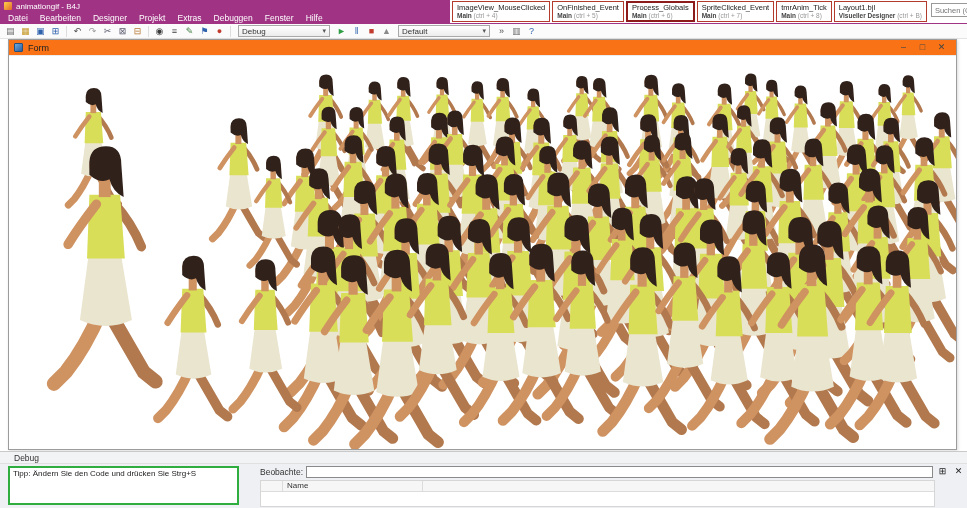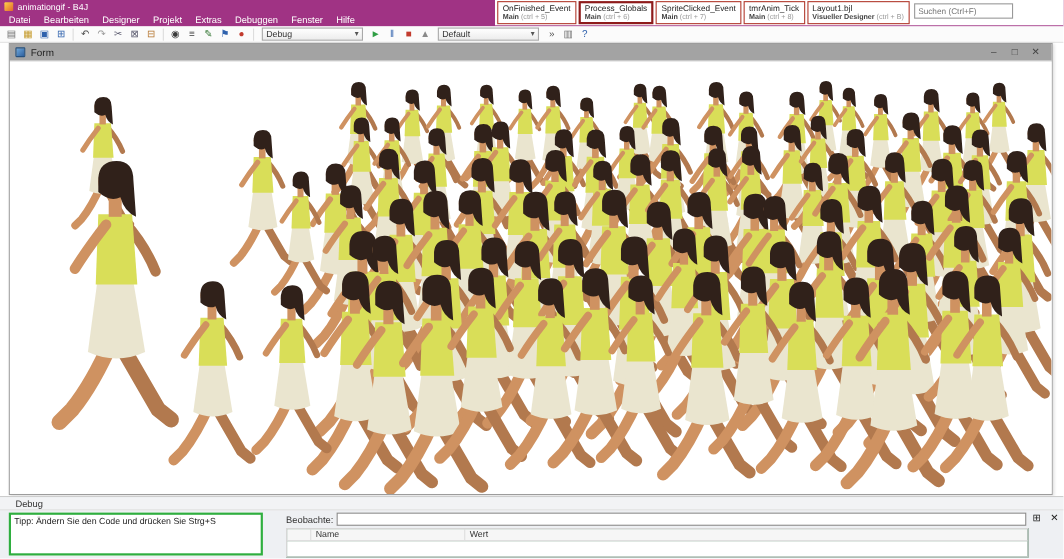--- a/index.html
+++ b/index.html
@@ -30,21 +30,21 @@
 
   
   .toolbar { position: absolute; left: 0; top: 24px; width: 100%; height: 15px; background: #fbfbfb; border-bottom: 1px solid #e4e4e4; display: flex; align-items: center; padding-left: 4px; gap: 2px; }
   .tb-icon { width: 13px; height: 13px; line-height: 13px; text-align: center; font-size: 9px; cursor: pointer; flex: none; }
   .tb-sep { width: 1px; height: 11px; background: #ddd; margin: 0 2px; flex: none; }
   .tb-combo { width: 92px; height: 12px; border: 1px solid #a9a9a9; background: linear-gradient(#fff,#ececec); display: flex; align-items: center; font-size: 8px; color: #333; padding: 0 3px; margin: 0 3px; cursor: pointer; flex: none; }
   .tb-combo-arrow { margin-left: auto; font-size: 7px; color: #555; }
 
   
   .form-window { position: absolute; left: 8px; top: 39px; width: 949px; height: 411px; border: 1px solid #9c9c9c; background: #fff; box-shadow: 1px 1px 3px rgba(0,0,0,.15); }
-  .fw-titlebar { height: 16px; display: flex; align-items: center; padding: 0 5px; background: #a3a3a3; border-bottom: 1px solid #ececec; }
+  .fw-titlebar { height: 16px; display: flex; align-items: center; padding: 0 5px; background: #f97316; border-bottom: 1px solid #ececec; }
   .fw-icon { width: 9px; height: 9px; background: linear-gradient(135deg,#6ea8dc,#2d5f9e); border: 1px solid #24507f; border-radius: 1px; flex: none; }
   .fw-title { font-size: 9px; color: #222; margin-left: 5px; }
   .fw-controls { margin-left: auto; display: flex; }
   .fw-btn { width: 19px; text-align: center; font-size: 9px; color: #444; cursor: pointer; line-height: 15px; }
   .fw-body { position: relative; width: 947px; height: 393px; overflow: hidden; background: #fff; }
   .fw-body svg { display: block; }
 
   
   .debug-panel { position: absolute; left: 0; top: 451px; width: 100%; height: 57px; background: #eef0f3; border-top: 1px solid #c9c9c9; }
   .dbg-header { height: 12px; display: flex; align-items: center; padding-left: 14px; font-size: 8.5px; color: #333; background: #f2f3f5; border-bottom: 1px solid #e0e0e0; }
@@ -80,20 +80,24 @@
         <span class="menu-item">Projekt</span>
         <span class="menu-item">Extras</span>
         <span class="menu-item">Debuggen</span>
         <span class="menu-item">Fenster</span>
         <span class="menu-item">Hilfe</span>
       </nav>
   </header>
 
   <div class="qt-panel">
     <div class="qt-tabs">
+        <div class="qtab">
+          <div class="qt-title">ImageView_MouseClicked</div>
+          <div class="qt-sub"><span class="qt-module">Main</span><span class="qt-shortcut">&nbsp;(ctrl + 4)</span></div>
+        </div>
         <div class="qtab">
           <div class="qt-title">OnFinished_Event</div>
           <div class="qt-sub"><span class="qt-module">Main</span><span class="qt-shortcut">&nbsp;(ctrl + 5)</span></div>
         </div>
         <div class="qtab active">
           <div class="qt-title">Process_Globals</div>
           <div class="qt-sub"><span class="qt-module">Main</span><span class="qt-shortcut">&nbsp;(ctrl + 6)</span></div>
         </div>
         <div class="qtab">
           <div class="qt-title">SpriteClicked_Event</div>
@@ -294,21 +298,20 @@
         <div class="watch-row">
           <label class="watch-label">Beobachte:</label>
           <input class="watch-input" value="" style="">
           <span class="dbg-btn">⊞</span>
           <span class="dbg-btn">✕</span>
         </div>
         <div class="watch-table">
           <div class="wt-header">
             <div class="wt-cell wt-c0"></div>
             <div class="wt-cell wt-c1">Name</div>
-            <div class="wt-cell wt-c2">Wert</div>
           </div>
           <div class="wt-body"></div>
         </div>
       </div>
     </div>
   </section>
 
 </div>
 
 </body></html>

